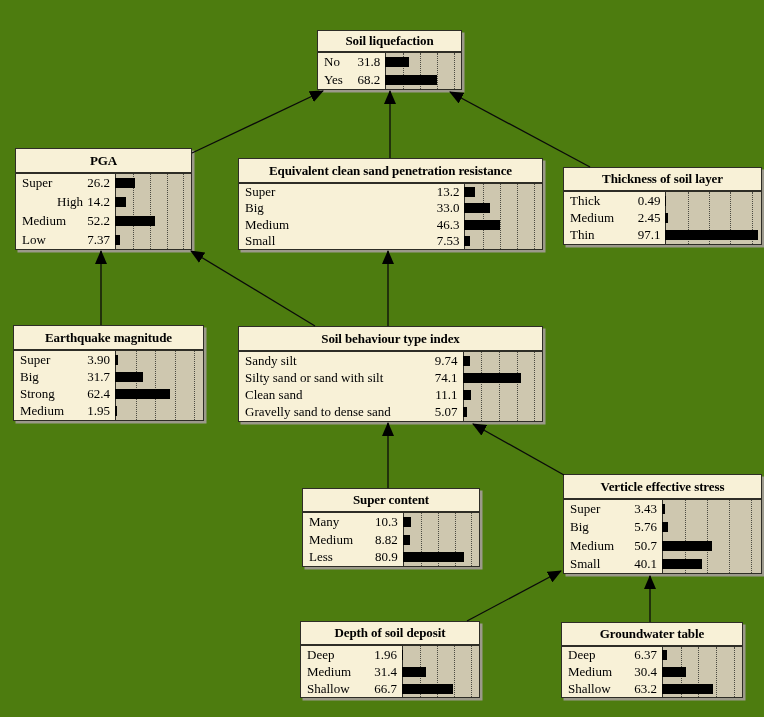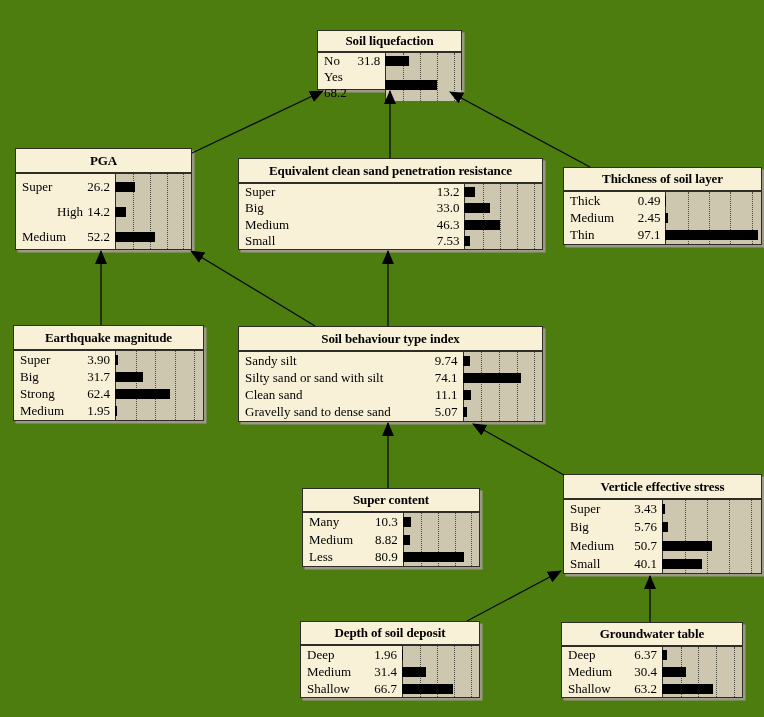--- a/index.html
+++ b/index.html
@@ -46,21 +46,21 @@
           <div class="bn-row">
             <div class="cell-label" style="width: 47%;">
               <span>No</span>
               <span>31.8</span>
             </div>
             <div class="cell-bar">
               <div class="bar" style="width: 31.8%;"></div>
             </div>
           </div>
           <div class="bn-row">
-            <div class="cell-label" style="width: 47%; flex-direction: column;">
+            <div class="cell-label" style="width: 47%;">
               <span>Yes</span>
               <span>68.2</span>
             </div>
             <div class="cell-bar">
               <div class="bar" style="width: 68.2%;"></div>
             </div>
           </div>
         </div>
       </div>
       <div class="bn-node" style="left: 15px; top: 148px; width: 177px; height: 102px;">
@@ -90,20 +90,29 @@
               <div class="bar" style="width: 14.2%;"></div>
             </div>
           </div>
           <div class="bn-row">
             <div class="cell-label" style="width: 56.5%;">
               <span>Medium</span>
               <span>52.2</span>
             </div>
             <div class="cell-bar">
               <div class="bar" style="width: 52.2%;"></div>
+            </div>
+          </div>
+          <div class="bn-row">
+            <div class="cell-label" style="width: 56.5%;">
+              <span>Low</span>
+              <span>7.37</span>
+            </div>
+            <div class="cell-bar">
+              <div class="bar" style="width: 7.37%;"></div>
             </div>
           </div>
         </div>
       </div>
       <div class="bn-node" style="left: 238px; top: 158px; width: 305px; height: 92px;">
         <div class="bn-title" style="height: 25px;">Equivalent clean sand penetration resistance</div>
         <div class="bn-body">
           <div class="bn-chart" style="width: 25.6%;">
             <div class="gridline" style="left: 22.5%;"></div>
             <div class="gridline" style="left: 45%;"></div>

